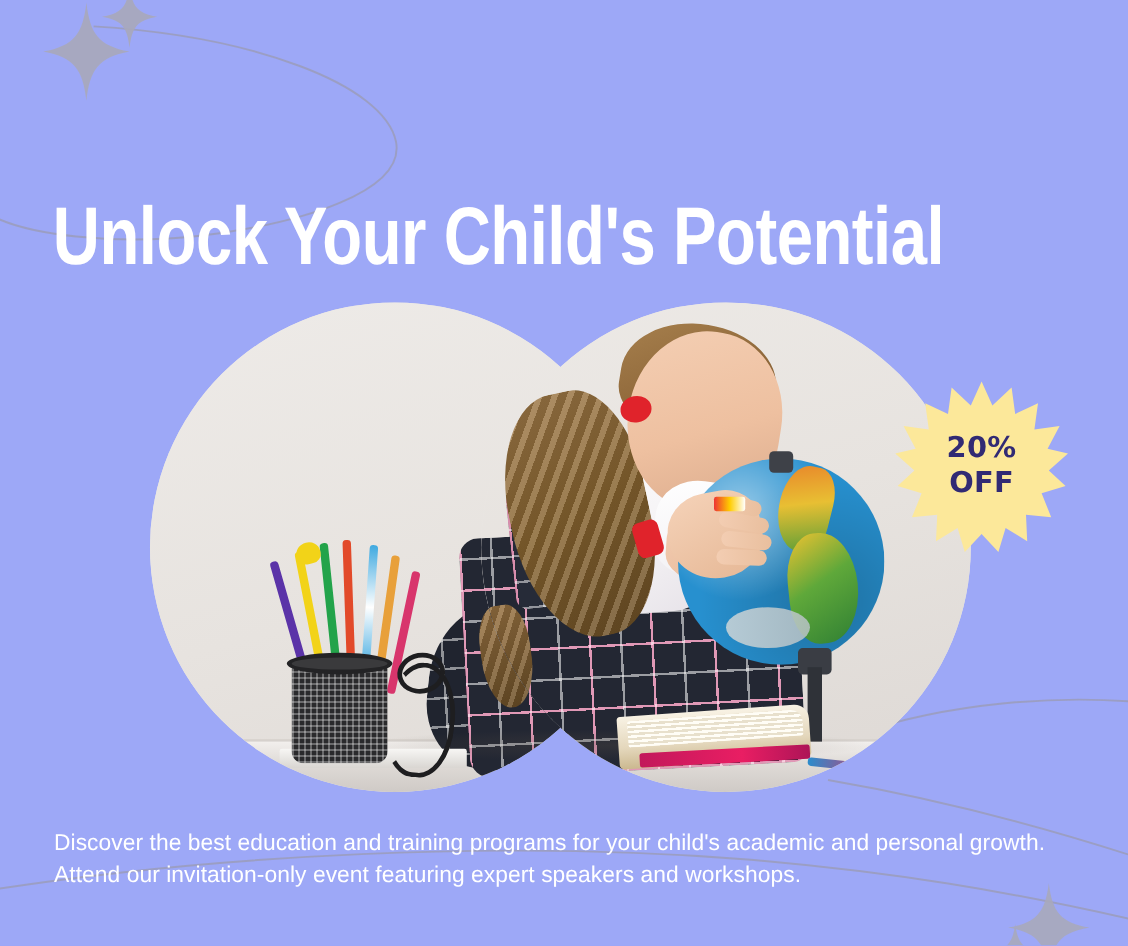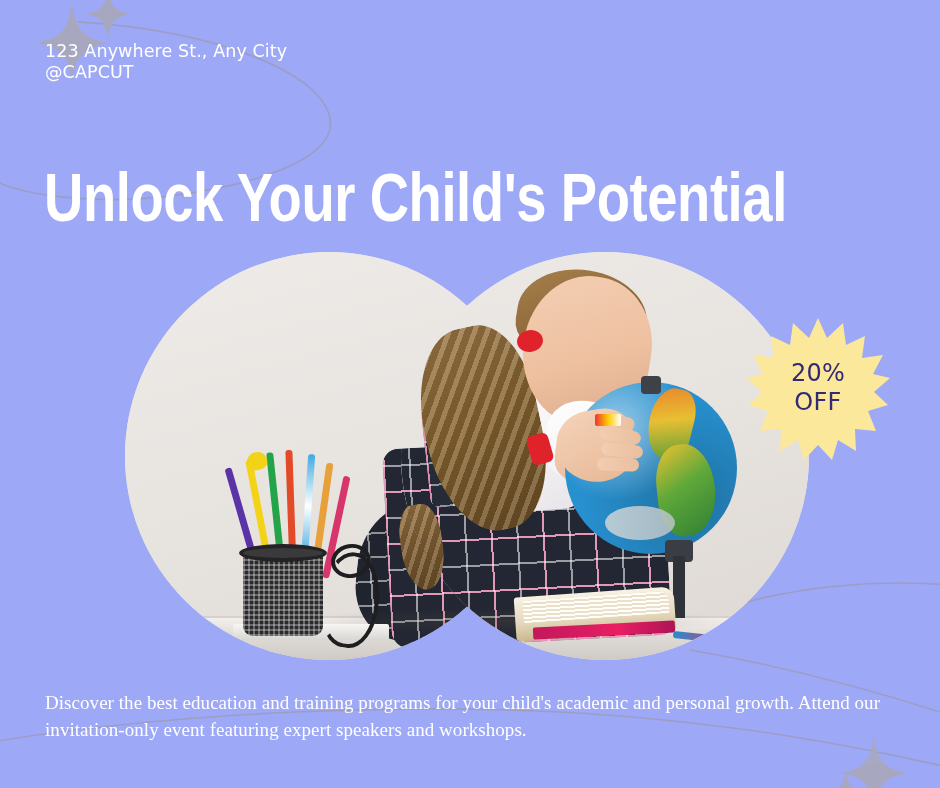--- a/index.html
+++ b/index.html
@@ -64,21 +64,21 @@
     transform-origin:left center;
     white-space:nowrap;
     line-height:1.02;
     z-index:6;
   }
 
   .body-copy {
     position:absolute;
     left:45px; top:690px;
     width:855px;
-    font-family:Liberation Serif, serif;
+    font-family:Liberation Sans, sans-serif;
     font-size:19px;
     font-weight:400;
     color:#ffffff;
     line-height:1.42;
     letter-spacing:0.05px;
     z-index:6;
   }
 
   
   .photo-wrap {
@@ -430,21 +430,21 @@
   }
   .badge-text {
     position:absolute;
     inset:0;
     display:flex;
     flex-direction:column;
     align-items:center;
     justify-content:center;
     font-family:"DejaVu Sans", sans-serif;
     font-size:24px;
-    font-weight:400;
+    font-weight:700;
     color:#312a74;
     line-height:1.22;
     letter-spacing:0.3px;
   }
 </style>
 </head>
 <body>
 
 <div id="poster">
 
@@ -456,24 +456,20 @@
       <path d="M690,650 C760,662 840,680 940,712"></path>
     </g>
     <g fill="#a9a9bb" opacity="0.9">
       <path d="M72,2 C75,28 82,38 108,43 C82,48 75,58 72,84 C69,58 62,48 36,43 C62,38 69,28 72,2 Z"></path>
       <path d="M108,-12 C110,5 114,11 131,14 C114,17 110,23 108,40 C106,23 102,17 85,14 C102,11 106,5 108,-12 Z"></path>
       <path d="M874,736 C877,760 884,769 908,773 C884,777 877,786 874,810 C871,786 864,777 840,773 C864,769 871,760 874,736 Z"></path>
       <path d="M846,770 C848,785 852,791 867,794 C852,797 848,803 846,818 C844,803 840,797 825,794 C840,791 844,785 846,770 Z"></path>
     </g>
   </svg>
 
-  <div class="address-block">
-    <div class="address-line">123 Anywhere St., Any City</div>
-    <div class="address-line">@CAPCUT</div>
-  </div>
 
 
   <h1 class="headline">Unlock Your Child's Potential</h1>
 
   <div class="photo-wrap">
 
     <div class="circle-mask circle-left">
       <div class="photo-inner">
         <div class="scene">
           <div class="bg-wall"></div>

